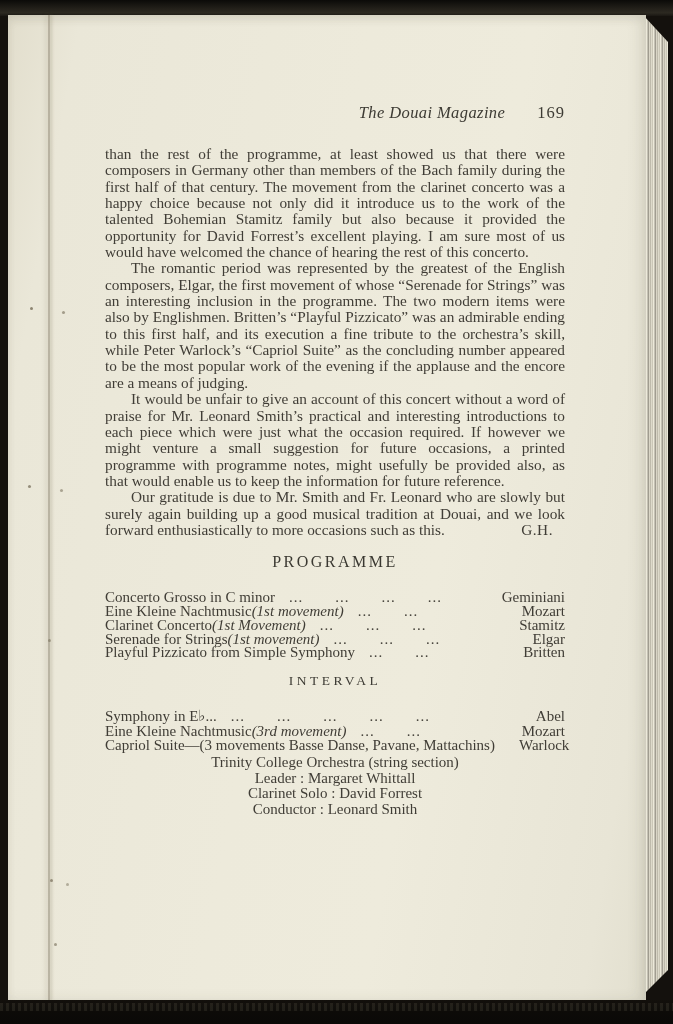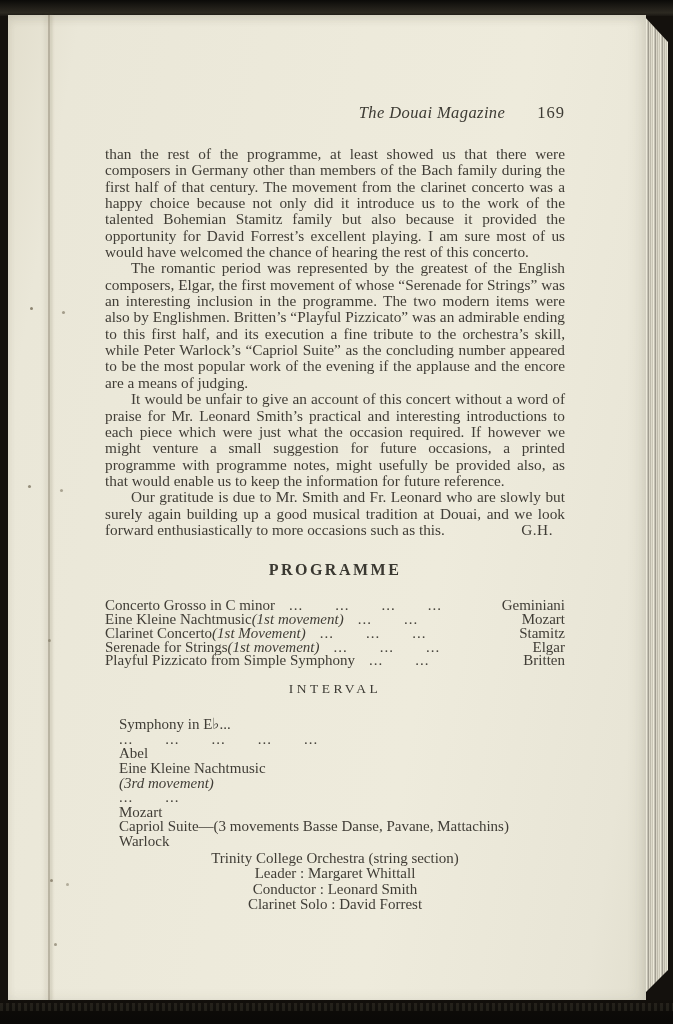--- a/index.html
+++ b/index.html
@@ -62,26 +62,26 @@
   .mag-title{font-style:italic;letter-spacing:.4px;}
   .page-num{margin-left:32px;letter-spacing:1px;}
   
   .bodytext{margin-top:23px;font-size:15.3px;line-height:16.35px;text-align:justify;}
   .bodytext p{margin:0;text-indent:26px;}
   .bodytext p.noindent{text-indent:0;}
   .lastpara{position:relative;}
   .gh{position:absolute;right:12px;bottom:0;text-indent:0;letter-spacing:.5px;}
   
   .prog-heading{
-    margin:22px 0 0 0;text-align:center;font-weight:bold;
+    margin:14px 0 0 0;text-align:center;font-weight:normal;
     font-size:16px;letter-spacing:2.5px;line-height:19px;color:#3a3831;
   }
   .prog-table{margin-top:20px;font-size:15px;}
   .prog-table.first .prog-row{line-height:13.8px;}
-  .prog-table.second .prog-row{line-height:14.6px;flex-direction:column;}
+  .prog-table.second .prog-row{line-height:14.6px;}
   .prog-row{display:flex;align-items:baseline;white-space:nowrap;}
   .prog-row .it{font-style:italic;}
   .dots{flex:1;margin-left:14px;overflow:hidden;letter-spacing:1px;color:#47443c;}
   .composer{margin-left:10px;}
   .interval{
     margin:13px 0 3px 0;text-align:center;font-weight:normal;
     font-size:13.5px;letter-spacing:3.5px;line-height:16px;color:#3d3b34;
   }
   .orchestra-line{margin-top:2px;text-align:center;font-size:15px;line-height:15.5px;}
   .credit{text-align:center;font-size:15px;line-height:15.6px;}
@@ -178,26 +178,26 @@
         </div>
       </div>
 
       <div class="orchestra-line">Trinity College Orchestra (string section)</div>
 
       <div class="credit">
         <span class="role">Leader :</span>
         <span>Margaret Whittall</span>
       </div>
       <div class="credit">
+        <span class="role">Clarinet Solo :</span>
+        <span>David Forrest</span>
+      </div>
+      <div class="credit">
         <span class="role">Conductor :</span>
         <span>Leonard Smith</span>
-      </div>
-      <div class="credit">
-        <span class="role">Clarinet Solo :</span>
-        <span>David Forrest</span>
       </div>
 
     </div>
   </div>
 
   <div class="cover-bottom">
     <div class="weave"></div>
   </div>
 </div>
 

